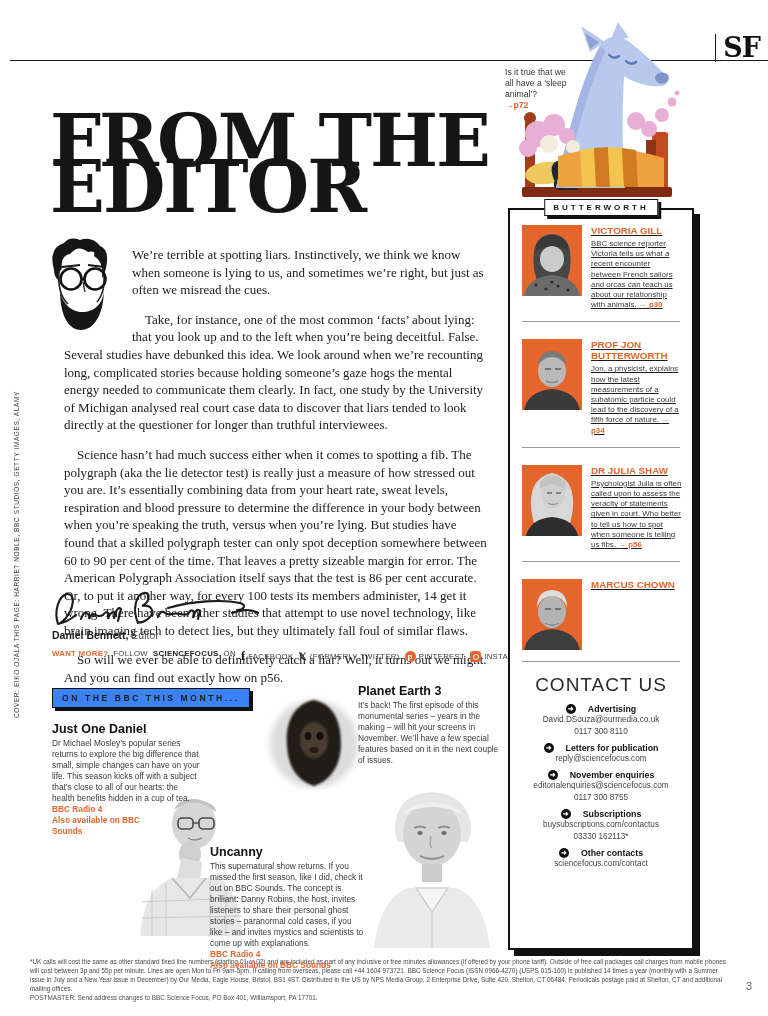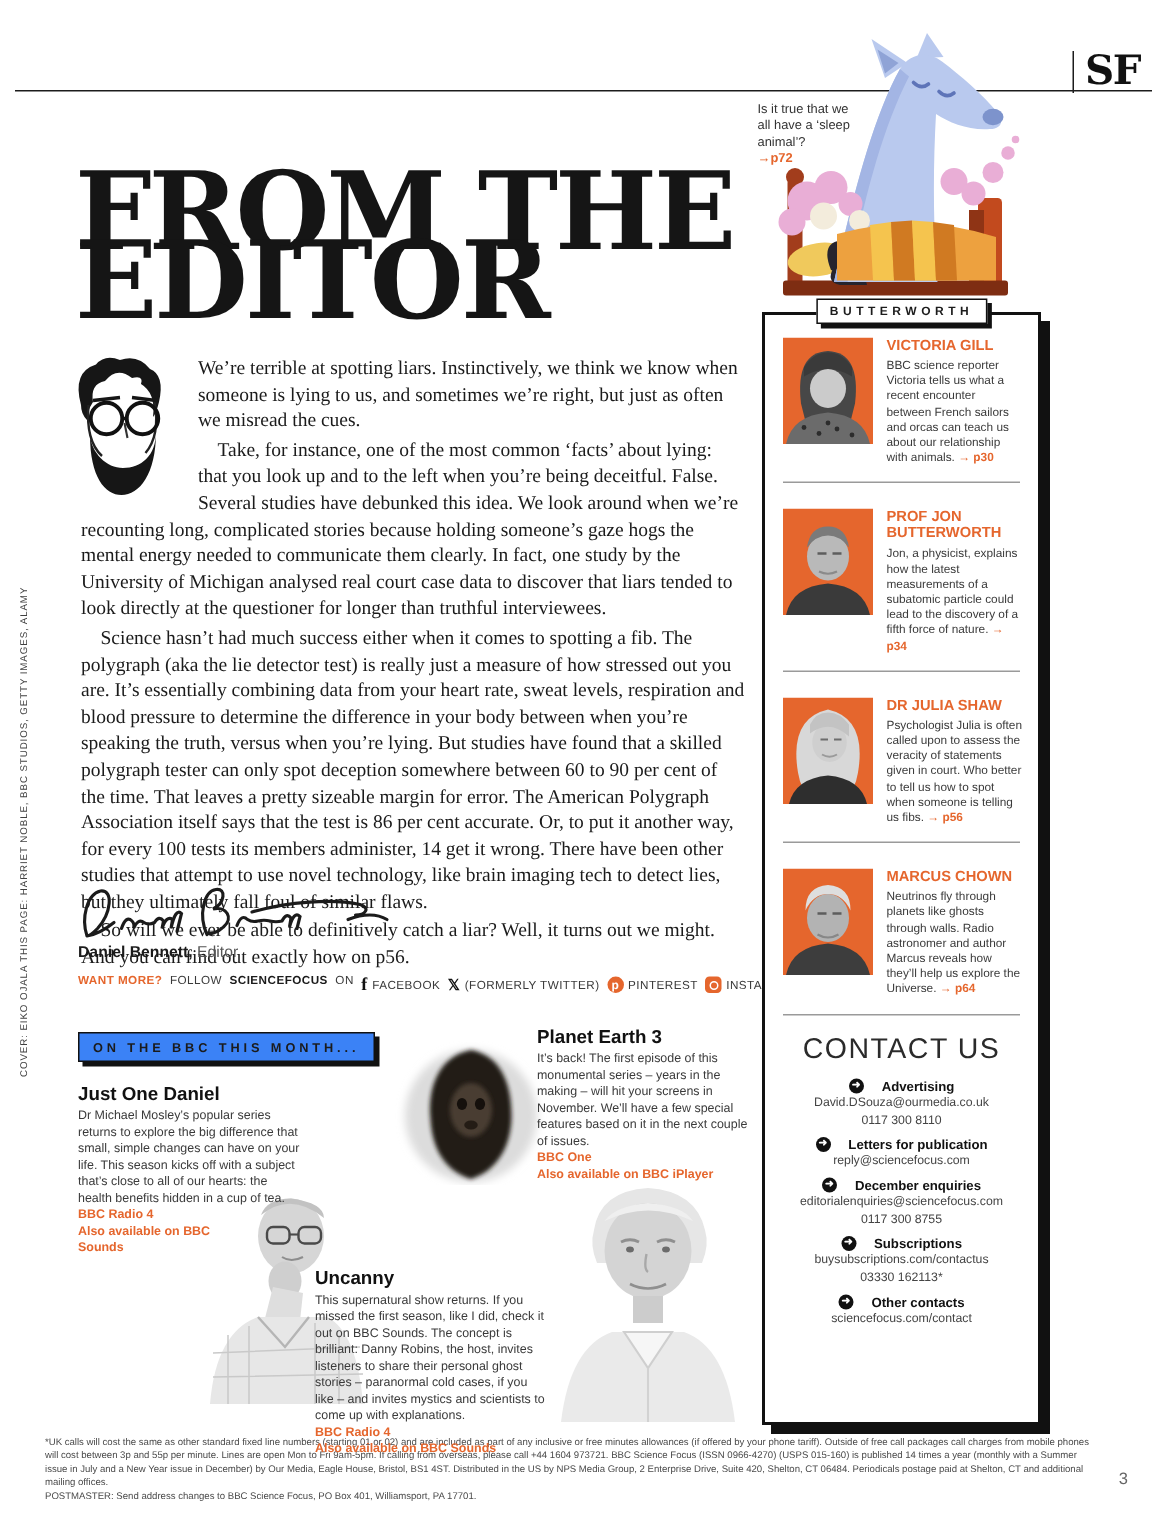--- a/index.html
+++ b/index.html
@@ -19,21 +19,21 @@
   
   .illo{position:absolute;left:516px;top:22px;z-index:2;}
 
   
   .headline{position:absolute;left:50px;top:118px;font-family:"DejaVu Serif",serif;font-weight:900;
             font-size:72px;line-height:46px;letter-spacing:-2px;color:#151515;}
 
   
   .body-col{position:absolute;left:52px;top:234px;width:447px;font-family:"Liberation Serif",serif;
             font-size:13px;line-height:17.6px;color:#1b1b1b;}
-  .body-col p{margin:2px;}
+  .body-col p{margin:12px;}
   .body-col p.ind{text-indent:13px;}
   .portrait{float:left;width:76px;height:102px;margin:2px 14px 2px -10px;}
 
   .sig{position:absolute;left:50px;top:586px;}
   .byline{position:absolute;left:52px;top:629px;font-size:10.5px;color:#555;}
   .byline b{color:#1b1b1b;}
 
   .social{position:absolute;left:52px;top:649px;font-size:7.8px;letter-spacing:.3px;color:#3a3a3a;
           display:flex;gap:5px;white-space:nowrap;}
   .social .wm{color:#e5662d;font-weight:bold;}
@@ -65,21 +65,21 @@
   .ph-att{position:absolute;left:358px;top:786px;z-index:2;}
 
   
   .panel{position:absolute;left:508px;top:208px;width:186px;height:742px;background:#fff;
          border:2px solid #111;box-shadow:6px 6px 0 #111;box-sizing:border-box;z-index:5;}
   .panel-label{position:absolute;top:-11px;left:50%;transform:translateX(-50%);background:#fff;
                border:1.5px solid #111;box-shadow:3px 3px 0 #111;padding:3px 8px;font-size:8px;
                letter-spacing:3px;font-weight:600;white-space:nowrap;}
   .centry{display:flex;gap:9px;padding:15px 10px 9px 12px;}
   .cphoto{flex:0 0 60px;width:60px;height:71px;}
-  .ctext{flex:1;min-width:0;}
+  .ctext{flex:1;min-width:0;text-decoration:underline;}
   .cname{color:#e5662d;font-weight:bold;font-size:9.8px;line-height:11px;margin-bottom:3px;}
   .cbio{font-size:7.9px;line-height:10.2px;color:#3a3a3a;}
   .cbio .pref{color:#e5662d;font-weight:bold;}
   .cdiv{border:0;border-top:1px solid #9a9a9a;margin:2px 12px;}
 
   .contact{text-align:center;padding-top:10px;}
   .contact-title{font-size:19px;letter-spacing:1px;color:#2b2b2b;font-weight:400;margin-bottom:8px;}
   .c-label{font-size:8.8px;font-weight:bold;color:#111;margin-top:5px;display:flex;
            justify-content:center;align-items:flex-start;gap:12px;}
   .c-arrow{display:inline-block;width:10px;height:10px;border-radius:50%;background:#111;color:#fff;
@@ -234,24 +234,20 @@
     <div>This supernatural show returns. If you missed the first season, like I did, check it out on BBC Sounds. The concept is brilliant: Danny Robins, the host, invites listeners to share their personal ghost stories – paranormal cold cases, if you like – and invites mystics and scientists to come up with explanations.</div>
     <div class="bbc-orange">
       <div>BBC Radio 4</div>
       <div>Also available on BBC Sounds</div>
     </div>
   </div>
 
   <div class="bbc-item pe3">
     <h3>Planet Earth 3</h3>
     <div>It’s back! The first episode of this monumental series – years in the making – will hit your screens in November. We’ll have a few special features based on it in the next couple of issues.</div>
-    <div class="bbc-orange">
-      <div>BBC One</div>
-      <div>Also available on BBC iPlayer</div>
-    </div>
   </div>
 
   <div class="ph-mosley">
     <svg width="112" height="150" viewBox="0 0 112 150">
       <ellipse cx="62" cy="38" rx="22" ry="25" fill="#d6d6d6"></ellipse>
       <path d="M42 24 Q62 8 84 26 Q84 16 62 13 Q46 13 42 24 Z" fill="#c2c2c2"></path>
       <rect x="46" y="32" width="15" height="11" rx="4" fill="none" stroke="#4a4a4a" stroke-width="1.6"></rect>
       <rect x="67" y="32" width="15" height="11" rx="4" fill="none" stroke="#4a4a4a" stroke-width="1.6"></rect>
       <path d="M61 37 L67 37" stroke="#4a4a4a" stroke-width="1.4"></path>
       <path d="M56 52 Q62 56 70 52" stroke="#8d8d8d" stroke-width="1.4" fill="none"></path>
@@ -372,21 +368,20 @@
           <rect width="60" height="71" fill="#e5662d"></rect>
           <ellipse cx="30" cy="33" rx="14" ry="16" fill="#b3b3b3"></ellipse>
           <path d="M15 28 Q15 12 30 11 Q45 12 45 28 Q40 17 30 17 Q20 17 15 28 Z" fill="#dedede"></path>
           <path d="M2 71 Q6 52 30 50 Q54 52 58 71 Z" fill="#3d3d3d"></path>
           <path d="M23 30 L29 30 M33 30 L39 30" stroke="#5d5d5d" stroke-width="1.6"></path>
           <path d="M23 44 Q30 48 37 44" stroke="#878787" stroke-width="1.4" fill="none"></path>
         </svg>
       </span>
       <div class="ctext">
         <div class="cname">MARCUS CHOWN</div>
-        <div class="cbio"><span>Neutrinos fly through planets like ghosts through walls. Radio astronomer and author Marcus reveals how they’ll help us explore the Universe.</span> <span class="pref">→ p64</span></div>
       </div>
     </div>
     <hr class="cdiv">
 
     <div class="contact">
       <div class="contact-title">CONTACT US</div>
 
       <div class="c-label">
           <span class="c-arrow">➜</span>
           <span>Advertising</span>
@@ -395,21 +390,21 @@
       <div class="c-line">0117 300 8110</div>
 
       <div class="c-label">
           <span class="c-arrow">➜</span>
           <span>Letters for publication</span>
         </div>
       <div class="c-line">reply@sciencefocus.com</div>
 
       <div class="c-label">
           <span class="c-arrow">➜</span>
-          <span>December enquiries</span>
+          <span>November enquiries</span>
         </div>
       <div class="c-line">editorialenquiries@sciencefocus.com</div>
       <div class="c-line">0117 300 8755</div>
 
       <div class="c-label">
           <span class="c-arrow">➜</span>
           <span>Subscriptions</span>
         </div>
       <div class="c-line">buysubscriptions.com/contactus</div>
       <div class="c-line">03330 162113*</div>

